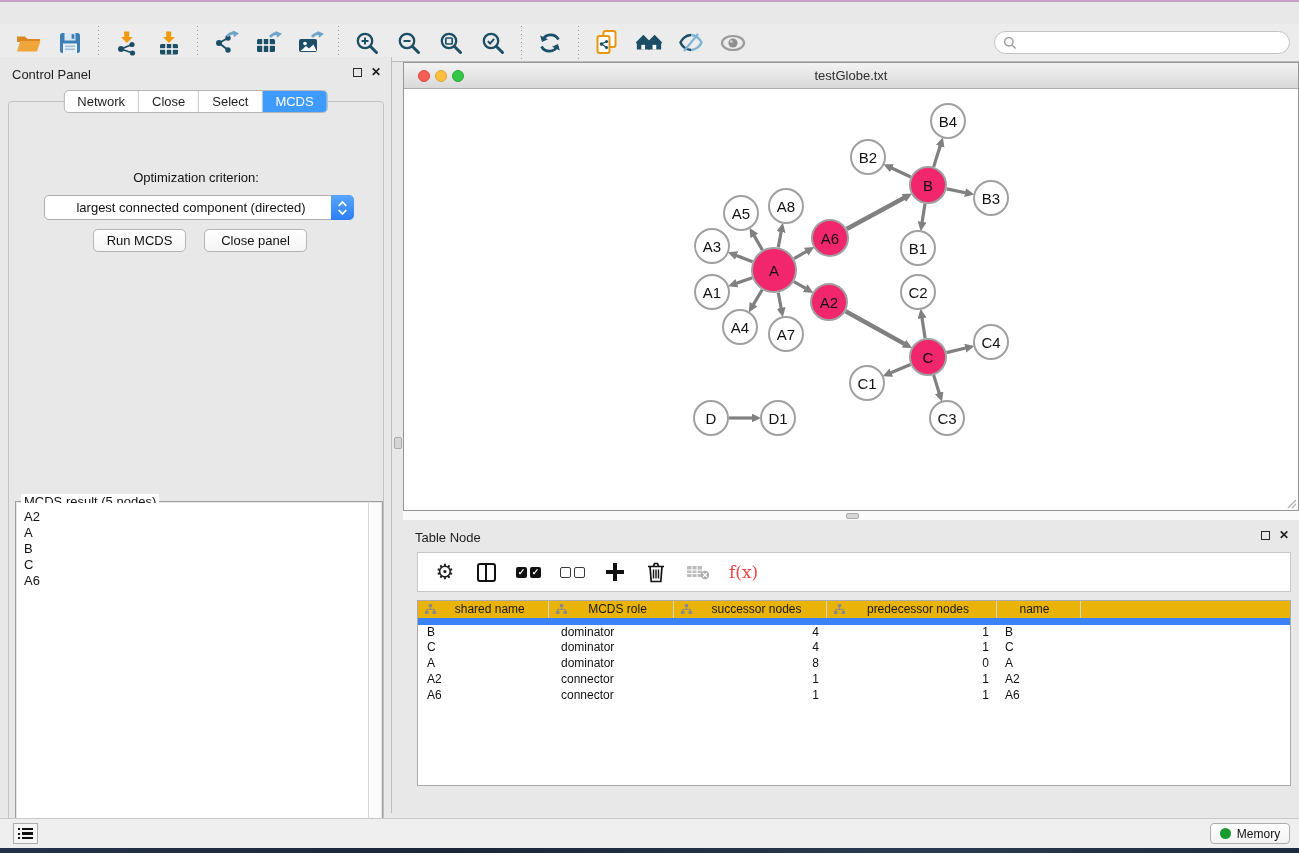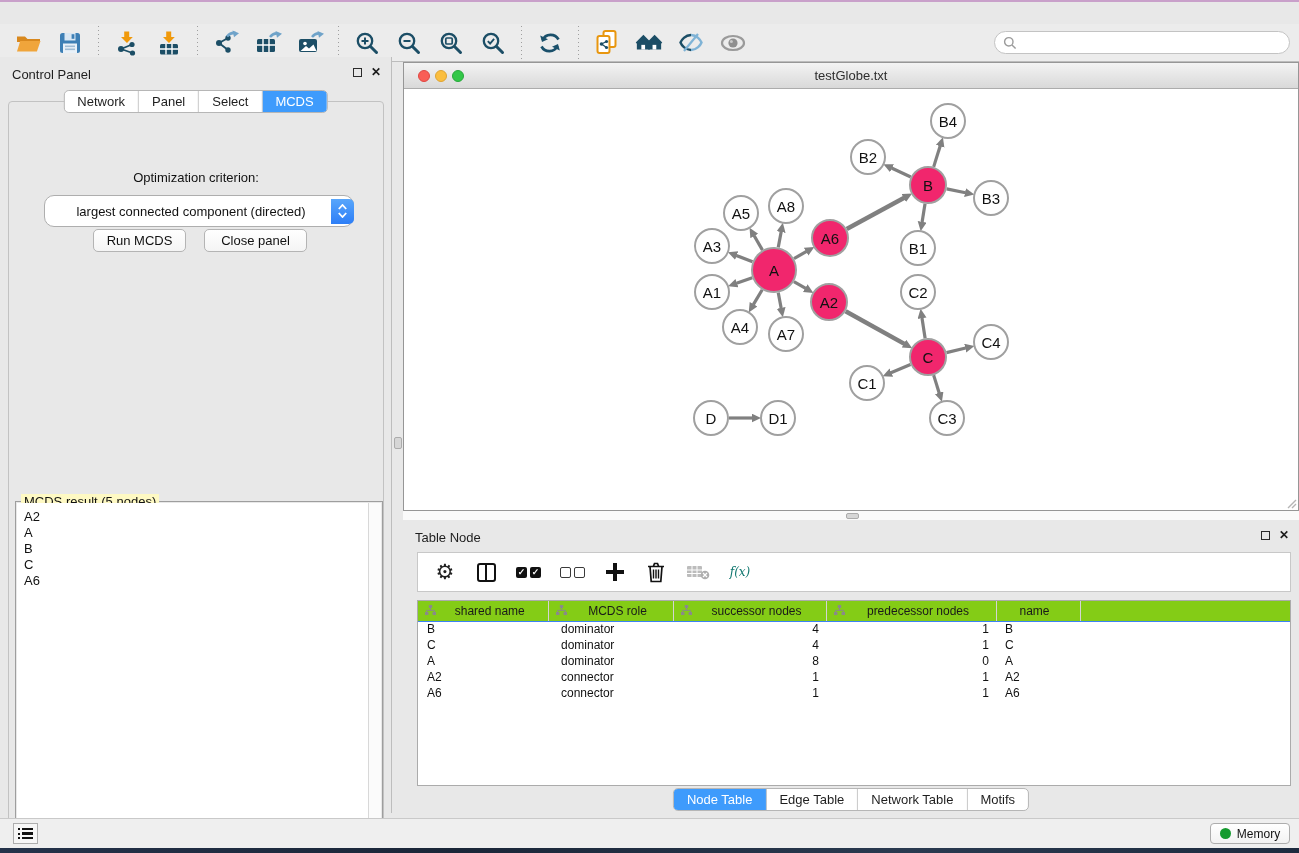--- a/index.html
+++ b/index.html
@@ -43,36 +43,36 @@
   .seg { position:absolute; display:inline-flex; background:#FFFFFF; border:1px solid #B6B6B6;
     border-radius:5px; overflow:hidden; height:23px; font-size:13px; }
   .seg > div { padding:0 13px; line-height:21px; border-right:1px solid #C9C9C9; color:#1E1E1E; white-space:nowrap; }
   .seg > div:last-child { border-right:none; }
   .seg > div.active { background:#3E9BFC; color:#FFFFFF; }
   #cp-tabs { top:33px; left:50%; transform:translateX(-50%); z-index:3; }
 
   #cp-body { position:absolute; left:8px; top:44px; width:376px; height:757px;
     background:#E8E8E8; border:1px solid #C2C2C2; border-radius:4px; }
   #opt-label { position:absolute; left:0; right:0; top:68px; text-align:center; font-size:13px; color:#111; }
-  #opt-select { position:absolute; left:35px; top:93px; width:310px; height:32px;
-    background:#FFFFFF; border:1px solid #AEAEAE; border-radius:10px;
+  #opt-select { position:absolute; left:35px; top:93px; width:310px; height:25px;
+    background:#FFFFFF; border:1px solid #AEAEAE; border-radius:5px;
     display:flex; align-items:center; }
   #opt-select .val { flex:1; text-align:center; font-size:13px; color:#111; padding-left:6px; }
   #opt-stepper { width:23px; height:25px; margin-right:-1px; border-radius:0 5px 5px 0;
     background:linear-gradient(#58A6FB,#2D7EF7); display:flex; flex-direction:column;
     align-items:center; justify-content:center; gap:2px; }
   .btn { position:absolute; height:23px; background:linear-gradient(#FFFFFF,#F4F4F4);
     border:1px solid #B4B4B4; border-radius:5px; font-size:13px; color:#111;
     display:flex; align-items:center; justify-content:center; }
   #run-btn   { left:84px; top:127px; width:93px; }
   #close-btn { left:195px; top:127px; width:103px; }
 
   #result-group { position:absolute; left:6px; top:399px; width:368px; height:337px;
     border:1px solid #9E9E9E; }
-  #result-legend { position:absolute; top:-8px; left:5px; background:#fef9c3;
+  #result-legend { position:absolute; top:-8px; left:5px; background:#ffffff;
     padding:0 3px; font-size:13px; color:#111; }
   #result-list-wrap { position:absolute; inset:1px; background:#FFFFFF; }
   #result-scroll { position:absolute; right:0; top:0; bottom:0; width:13px;
     background:#FBFBFB; border-left:1px solid #D8D8D8; }
   #result-list { list-style:none; padding:6px 0 0 7px; font-size:13px; color:#111; line-height:16px; }
 
   
   #net-window { position:absolute; left:403px; top:62px; width:896px; height:449px;
     background:#FFFFFF; border:1px solid #969696; }
   #net-titlebar { position:relative; height:26px;
@@ -99,26 +99,26 @@
     background:#FFFFFF; border:1px solid #C8C8C8; display:flex; align-items:center; gap:19px; padding-left:16px; }
   .tpt-icon { display:flex; align-items:center; justify-content:center; min-width:22px; height:26px; }
   #gear-glyph { font-size:21px; color:#222; line-height:22px; }
   .col-icon { width:19px; height:19px; border:2px solid #111; border-radius:3px; display:flex; }
   .col-icon div { flex:1; }
   .col-icon div:first-child { border-right:2px solid #111; }
   .chk-pair { display:flex; gap:3px; }
   .chk { width:11px; height:11px; border-radius:2px; background:#111; color:#FFF; font-size:9px;
     line-height:11px; text-align:center; font-weight:bold; }
   .unchk { width:11px; height:11px; border-radius:2px; border:1.5px solid #3A3A3A; background:#FFF; }
-  #fx-label { font-family:"DejaVu Serif", serif; font-style:italic; font-size:12px; color:#0f766e; }
+  #fx-label { font-family:"DejaVu Serif", serif; font-size:17px; color:#ef4444; }
 
   #node-table { position:absolute; left:14px; top:80px; width:874px; height:186px;
     background:#FFFFFF; border:1px solid #ABABAB; }
   #node-table table { border-collapse:collapse; table-layout:fixed; width:100%; font-size:12px; }
-  #node-table th { height:20px; background:#84cc16; border-bottom:1px solid #3b82f6;
+  #node-table th { height:20px; background:#eab308; border-bottom:7px solid #3b82f6;
     border-right:1px solid #D4D4D4; font-weight:normal; color:#1A1A1A;margin-top:26px; }
   #node-table th.filler { border-right:none; }
   #node-table th .hwrap { display:flex; align-items:center; justify-content:flex-start; gap:10px; padding-left:7px; }
   #node-table th .hlabel { flex:1; text-align:center; padding-right:14px; }
   #node-table td { height:16px; color:#111; white-space:nowrap; overflow:hidden; }
   #node-table td.al { text-align:left; }
   #node-table td.ar { text-align:right; }
   #tp-tabs { top:268px; left:50%; transform:translateX(-50%); }
 
   
@@ -302,21 +302,21 @@
   </div>
 
   <div id="control-panel">
     <div class="panel-title">Control Panel</div>
     <div class="panel-btns">
       <div class="float-box"></div>
       <div class="close-x">✕</div>
     </div>
     <div id="cp-tabs" class="seg">
       <div>Network</div>
-      <div>Panel</div>
+      <div>Close</div>
       <div>Select</div>
       <div class="active">MCDS</div>
     </div>
     <div id="cp-body">
       <div id="opt-label">Optimization criterion:</div>
       <div id="opt-select">
         <div class="val">largest connected component (directed)</div>
         <div id="opt-stepper">
           <svg width="9" height="6" viewBox="0 0 9 6">
               <path d="M0.8 5 4.5 1 8.2 5" stroke="#FFFFFF" stroke-width="1.8" fill="none"></path>
@@ -622,26 +622,20 @@
               <td class="al" style="padding: 0px 0px 0px 9px;">A6</td>
               <td class="al" style="padding: 0px 0px 0px 13px;">connector</td>
               <td class="ar" style="padding: 0px 7px 0px 0px;">1</td>
               <td class="ar" style="padding: 0px 7px 0px 0px;">1</td>
               <td class="al" style="padding: 0px 0px 0px 9px;">A6</td>
               <td></td>
             </tr>
           </tbody>
       </table>
     </div>
-    <div id="tp-tabs" class="seg">
-      <div class="active">Node Table</div>
-      <div>Edge Table</div>
-      <div>Network Table</div>
-      <div>Motifs</div>
-    </div>
   </div>
 
   <div id="status-bar">
     <div id="list-btn">
       <div class="row">
           <div class="dot"></div>
           <div class="bar"></div>
         </div>
       <div class="row">
           <div class="dot"></div>

